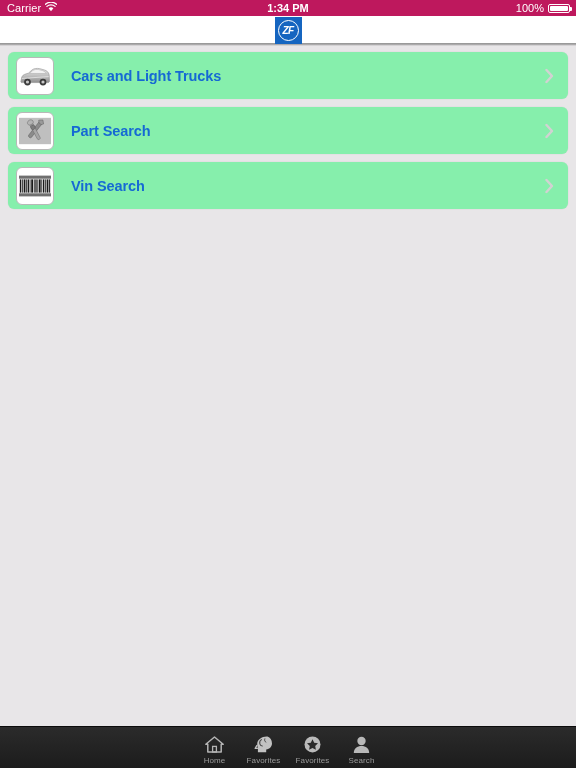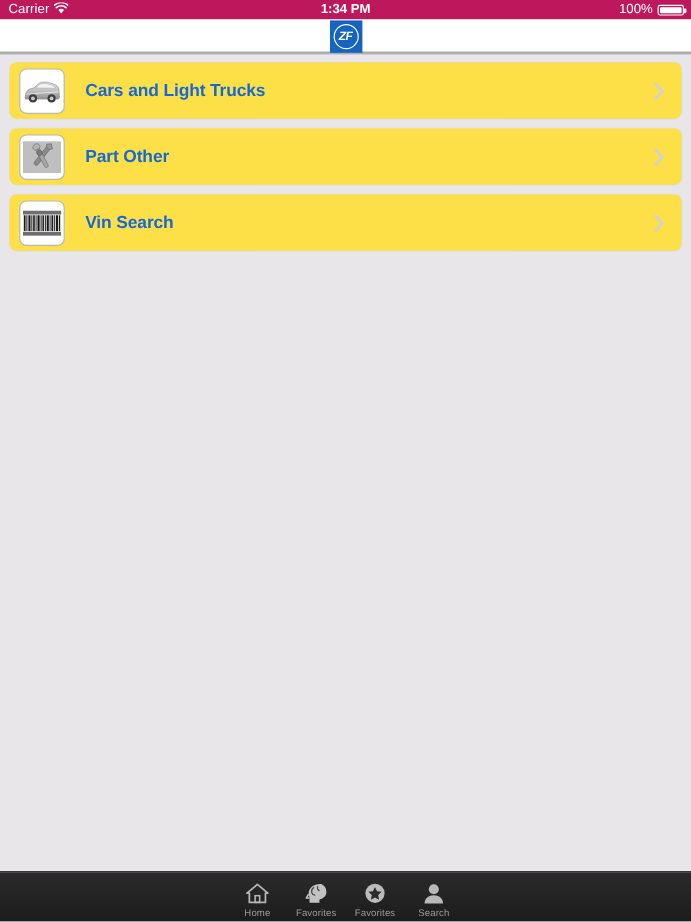--- a/index.html
+++ b/index.html
@@ -143,21 +143,21 @@
     top: 45px; left: 0;
     width: 576px;
     bottom: 42px;
     background: #e8e6e8;
     overflow: hidden;
   }
   .list {
     padding: 7px 8px 0 8px;
   }
   .row {
-    background: #fde047;
+    background: #86efac;
     border-radius: 6px;
     height: 47px;
     margin-bottom: 8px;
     display: flex;
     align-items: center;
     padding: 0 10px 0 8px;
     box-sizing: border-box;
     position: relative;
     box-shadow: 0 0 0 0.5px rgba(0,0,0,0.04);
   }
@@ -305,21 +305,21 @@
             <rect x="14.4" y="2" width="3.8" height="21" rx="1.6" fill="#8b8b8b" stroke="#5e5e5e" stroke-width="0.5"></rect>
             <path d="M13 2.5 L16.4 -0.4 L19.6 2.5 L18 4.6 L15 4.6 Z" fill="#9a9a9a" stroke="#606060" stroke-width="0.5"></path>
           </g>
           <g transform="rotate(-28 17 14)">
             <rect x="15.2" y="4" width="3.4" height="20" rx="1.5" fill="#a5a5a5" stroke="#6a6a6a" stroke-width="0.5"></rect>
             <path d="M14 5 C13 3 14.4 1 16.9 1 C19.4 1 20.8 3 19.8 5 L18.6 6 L15.2 6 Z" fill="#b4b4b4" stroke="#6a6a6a" stroke-width="0.5"></path>
             <circle cx="16.9" cy="9.5" r="2.4" fill="#7d7d7d" stroke="#555" stroke-width="0.5"></circle>
           </g>
         </svg>
       </div>
-      <div class="row-label">Part Other</div>
+      <div class="row-label">Part Search</div>
       <span class="row-chevron">
         <svg width="9" height="15" viewBox="0 0 9 15">
           <path d="M1.5 1.5 L7 7.5 L1.5 13.5" stroke="#d2d2d2" stroke-width="2.4" fill="none" stroke-linecap="round" stroke-linejoin="round"></path>
         </svg>
       </span>
     </div>
 
     <div class="row">
       <div class="row-thumb">
         <svg width="34" height="28" viewBox="0 0 34 28">

